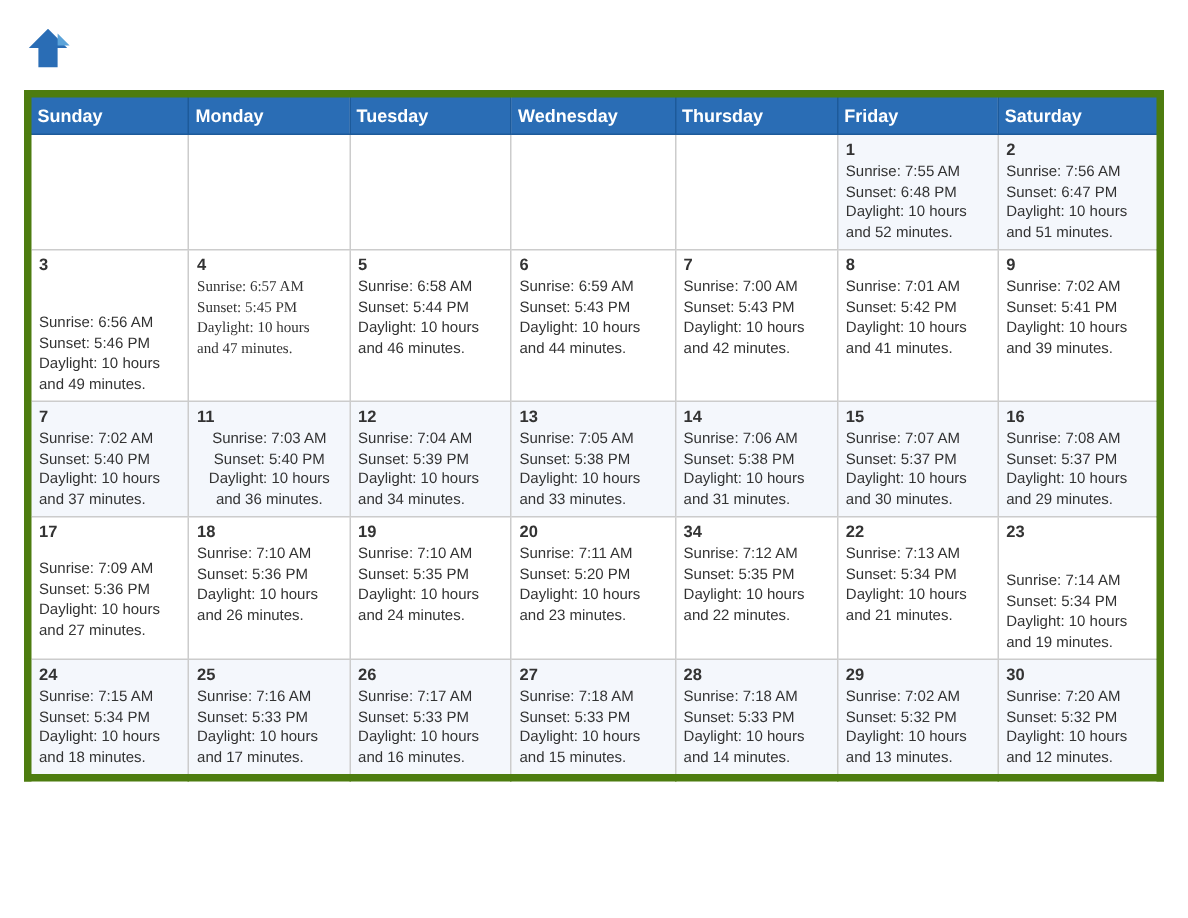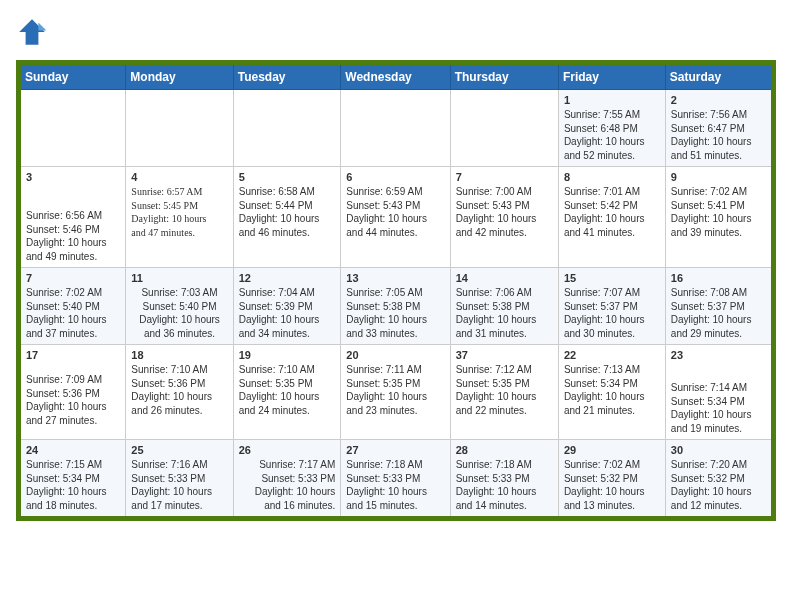--- a/index.html
+++ b/index.html
@@ -259,26 +259,26 @@
         <td>
           <span class="day-num">19</span>
           <div class="day-info" style="white-space: pre-line;">Sunrise: 7:10 AM
 Sunset: 5:35 PM
 Daylight: 10 hours
 and 24 minutes.</div>
         </td>
         <td>
           <span class="day-num">20</span>
           <div class="day-info" style="white-space: pre-line;">Sunrise: 7:11 AM
-Sunset: 5:35 PM
+Sunset: 5:20 PM
 Daylight: 10 hours
 and 23 minutes.</div>
         </td>
         <td>
-          <span class="day-num">37</span>
+          <span class="day-num">34</span>
           <div class="day-info" style="white-space: pre-line;">Sunrise: 7:12 AM
 Sunset: 5:35 PM
 Daylight: 10 hours
 and 22 minutes.</div>
         </td>
         <td>
           <span class="day-num">22</span>
           <div class="day-info" style="white-space: pre-line;">Sunrise: 7:13 AM
 Sunset: 5:34 PM
 Daylight: 10 hours
@@ -302,21 +302,21 @@
         </td>
         <td>
           <span class="day-num">25</span>
           <div class="day-info" style="white-space: pre-line;">Sunrise: 7:16 AM
 Sunset: 5:33 PM
 Daylight: 10 hours
 and 17 minutes.</div>
         </td>
         <td>
           <span class="day-num">26</span>
-          <div class="day-info" style="white-space: pre-line; text-align: right;">Sunrise: 7:17 AM
+          <div class="day-info" style="white-space: pre-line;">Sunrise: 7:17 AM
 Sunset: 5:33 PM
 Daylight: 10 hours
 and 16 minutes.</div>
         </td>
         <td>
           <span class="day-num">27</span>
           <div class="day-info" style="white-space: pre-line;">Sunrise: 7:18 AM
 Sunset: 5:33 PM
 Daylight: 10 hours
 and 15 minutes.</div>

